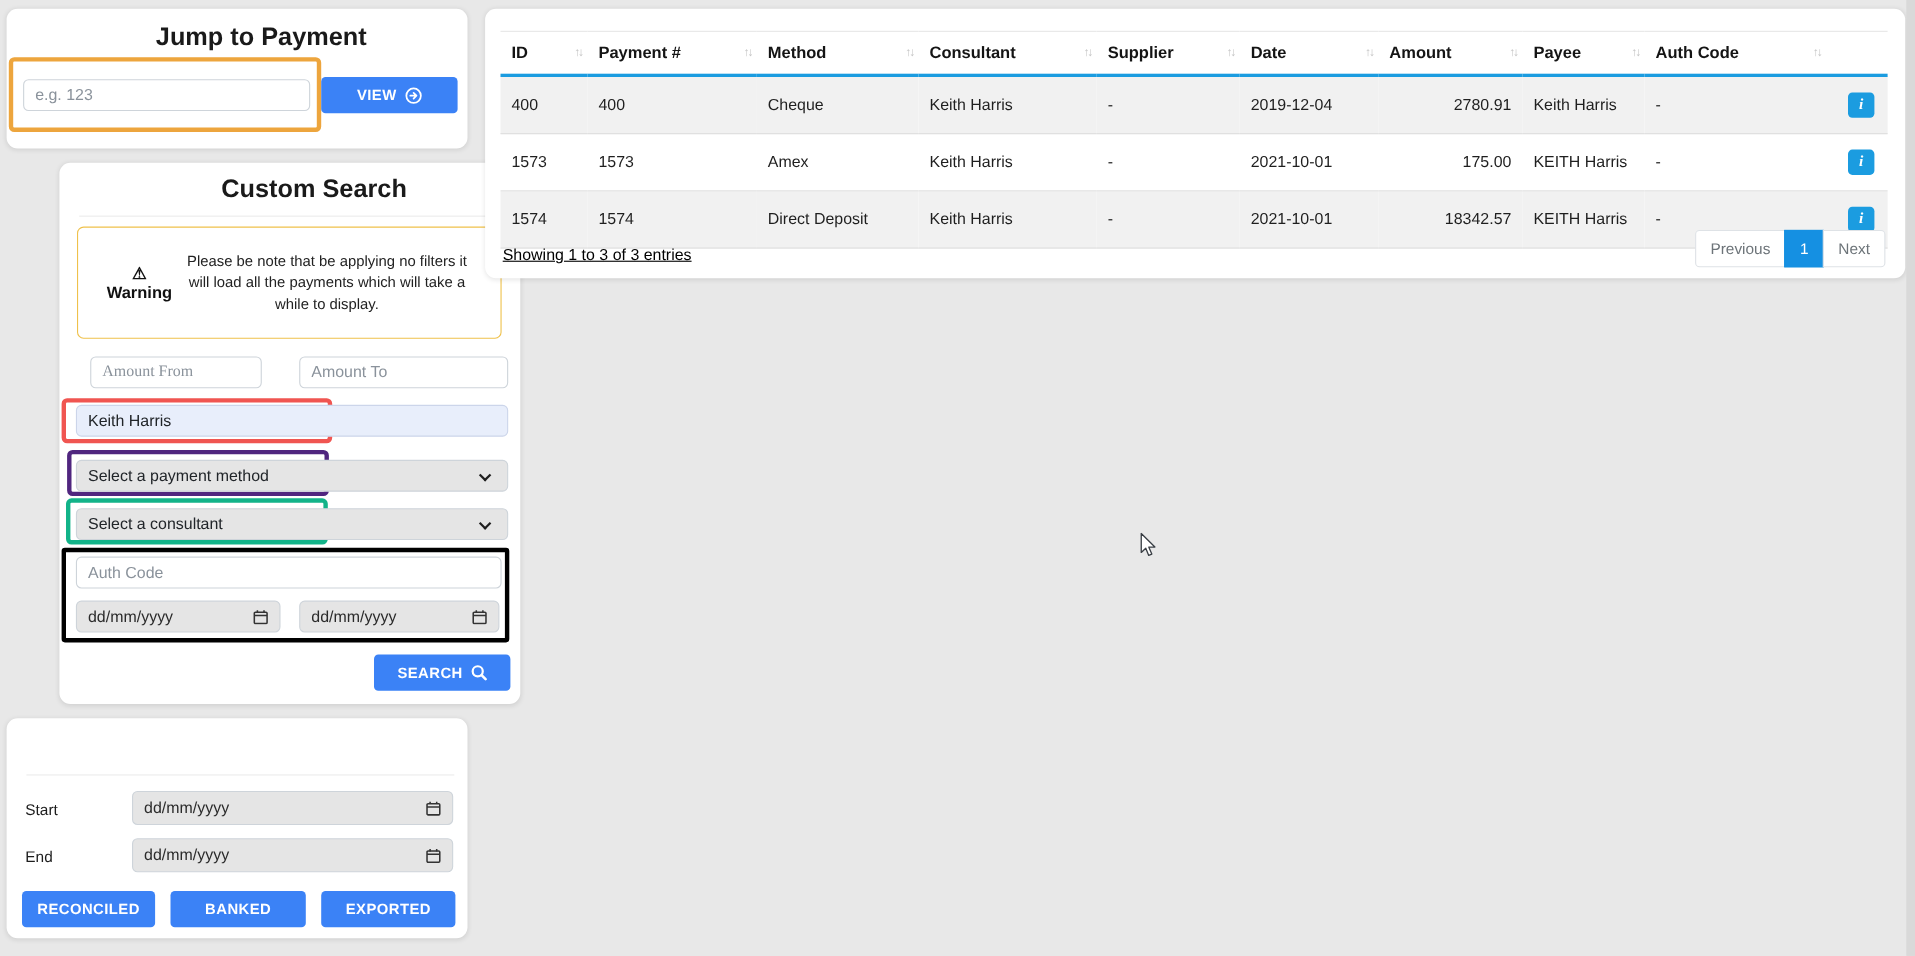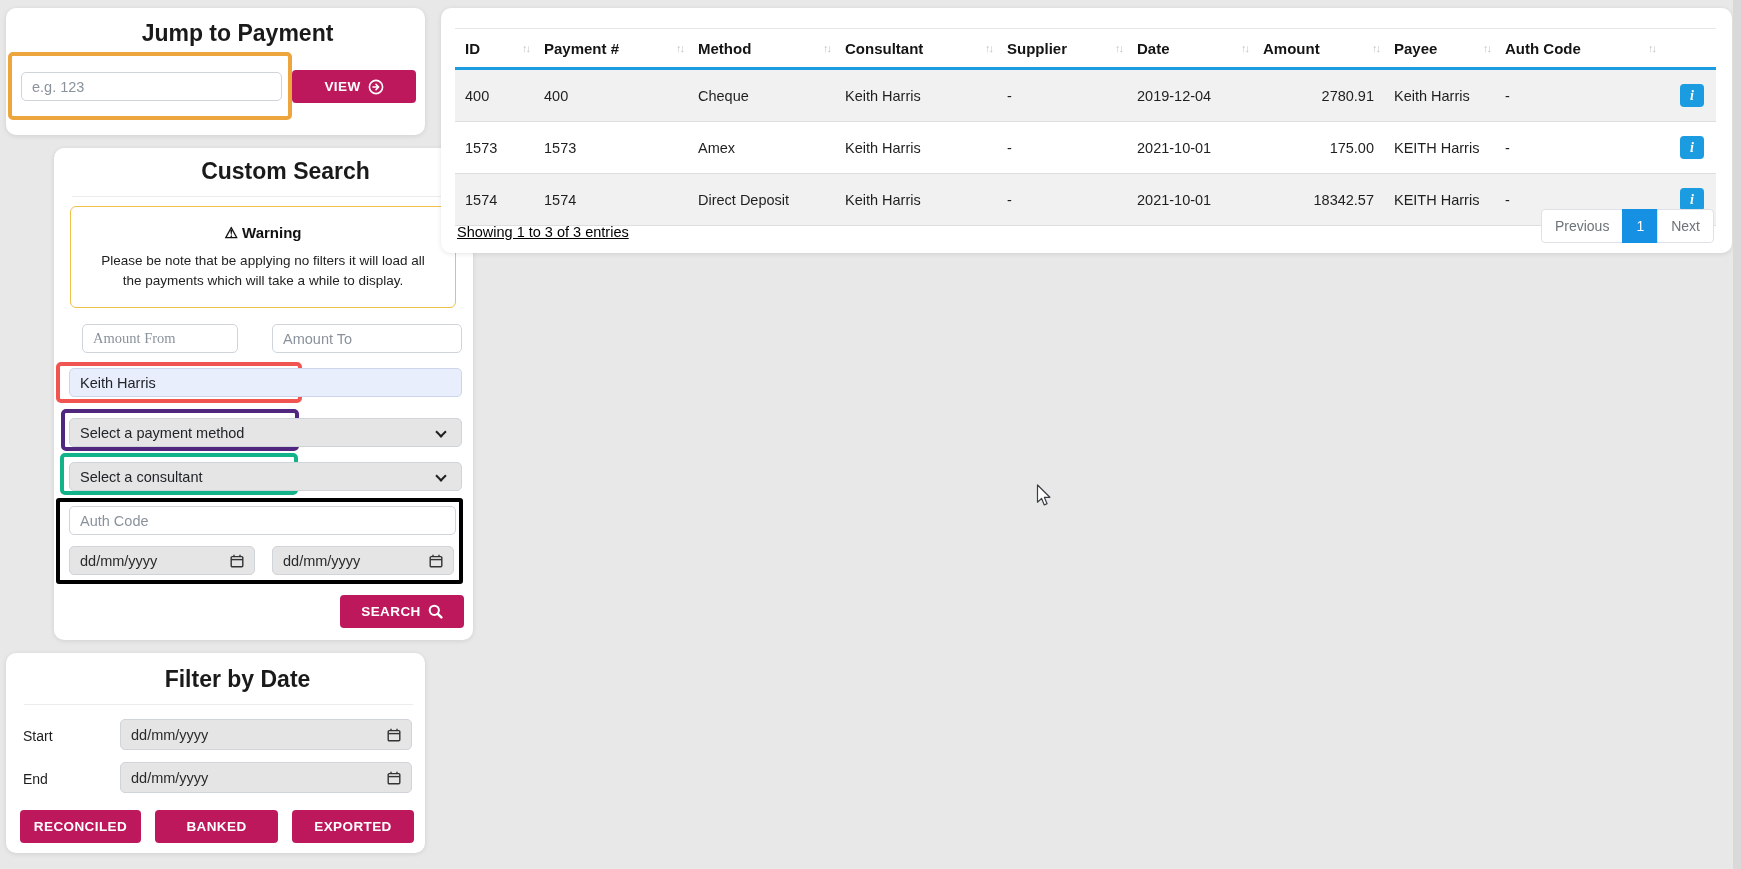--- a/index.html
+++ b/index.html
@@ -39,21 +39,21 @@
     position:absolute; right:16px; top:9px; width:8px; height:8px;
     border-right:2px solid #1f1f1f; border-bottom:2px solid #1f1f1f;
     transform:rotate(45deg);
   }
   .datebox { justify-content:space-between; }
   .datebox .dtext { color:#2b2b2b; }
   .cal-ic { flex:0 0 auto; margin-left:8px; }
 
   
   .btn {
-    position:absolute; background:#be185d; color:#fff; border:none; border-radius:4px;
+    position:absolute; background:#3b82f6; color:#fff; border:none; border-radius:4px;
     font-family:"Liberation Sans",sans-serif; font-weight:700; font-size:13.5px;
     letter-spacing:.4px; display:flex; align-items:center; justify-content:center;
     gap:7px; cursor:pointer;
   }
 
   
   .ann { position:absolute; border-radius:5px; pointer-events:none; background:transparent; }
   .ann-orange { border:4px solid #eda53d; }
   .ann-red    { border:4px solid #f05551; }
   .ann-purple { border:4px solid #50267f; }
@@ -67,21 +67,21 @@
   .jump-input { left:15px; top:64px; width:261px; }
   .view-btn { left:286px; top:62px; width:124px; height:33px; }
 
   
   .card-search { left:6px; top:148px; width:419px; height:492px;margin-left:48px; }
   .card-search h2 { top:10px; }
   .cs-hr { top:48px; }
   .warnbox {
     position:absolute; left:16px; top:58px; width:386px; height:102px;
     border:1px solid #efc14b; border-radius:6px;
-    display:flex; flex-direction:column; align-items:center; justify-content:center; gap:9px;
+    display:flex; align-items:center; justify-content:center; gap:9px;
     padding:6px 26px; text-align:center;
   }
   .warn-title { font-weight:700; font-size:15px; color:#111; }
   .warn-text { font-size:13.5px; line-height:1.45; color:#222; }
   .amount-from { left:28px; top:176px; width:156px;font-family:Liberation Serif, serif; }
   .amount-to   { left:218px; top:176px; width:190px; }
   .ann-payee   { left:2px; top:214px; width:246px; height:41px; }
   .payee-input { left:15px; top:220px; width:393px; background:#e8eefb; border-color:#ccd5ea; }
   .ann-pm      { left:7px; top:261px; width:238px; height:42px; }
   .pm-select   { left:15px; top:270px; width:393px; }
@@ -225,21 +225,20 @@
     <span style="display:flex;">
       <svg width="15" height="15" viewBox="0 0 15 15">
           <circle cx="6.3" cy="6.3" r="4.6" fill="none" stroke="#fff" stroke-width="2"></circle>
           <line x1="9.8" y1="9.8" x2="13.4" y2="13.4" stroke="#fff" stroke-width="2.4" stroke-linecap="round"></line>
         </svg>
     </span>
   </button>
 </section>
 
 <section class="card card-filter">
-  <h2>Filter by Date</h2>
   <div class="hr fd-hr"></div>
 
   <div class="fd-label fd-start-label">Start</div>
   <div class="fakebox datebox fd-start">
     <span class="dtext">dd/mm/yyyy</span>
     <span class="cal-ic" style="display:flex;">
       <svg width="14" height="14" viewBox="0 0 14 14">
           <rect x="1.2" y="2.6" width="11.6" height="10.2" rx="1" fill="none" stroke="#333" stroke-width="1.4"></rect>
           <line x1="1.2" y1="5.6" x2="12.8" y2="5.6" stroke="#333" stroke-width="1.4"></line>
           <line x1="4" y1="0.8" x2="4" y2="3" stroke="#333" stroke-width="1.4"></line>

